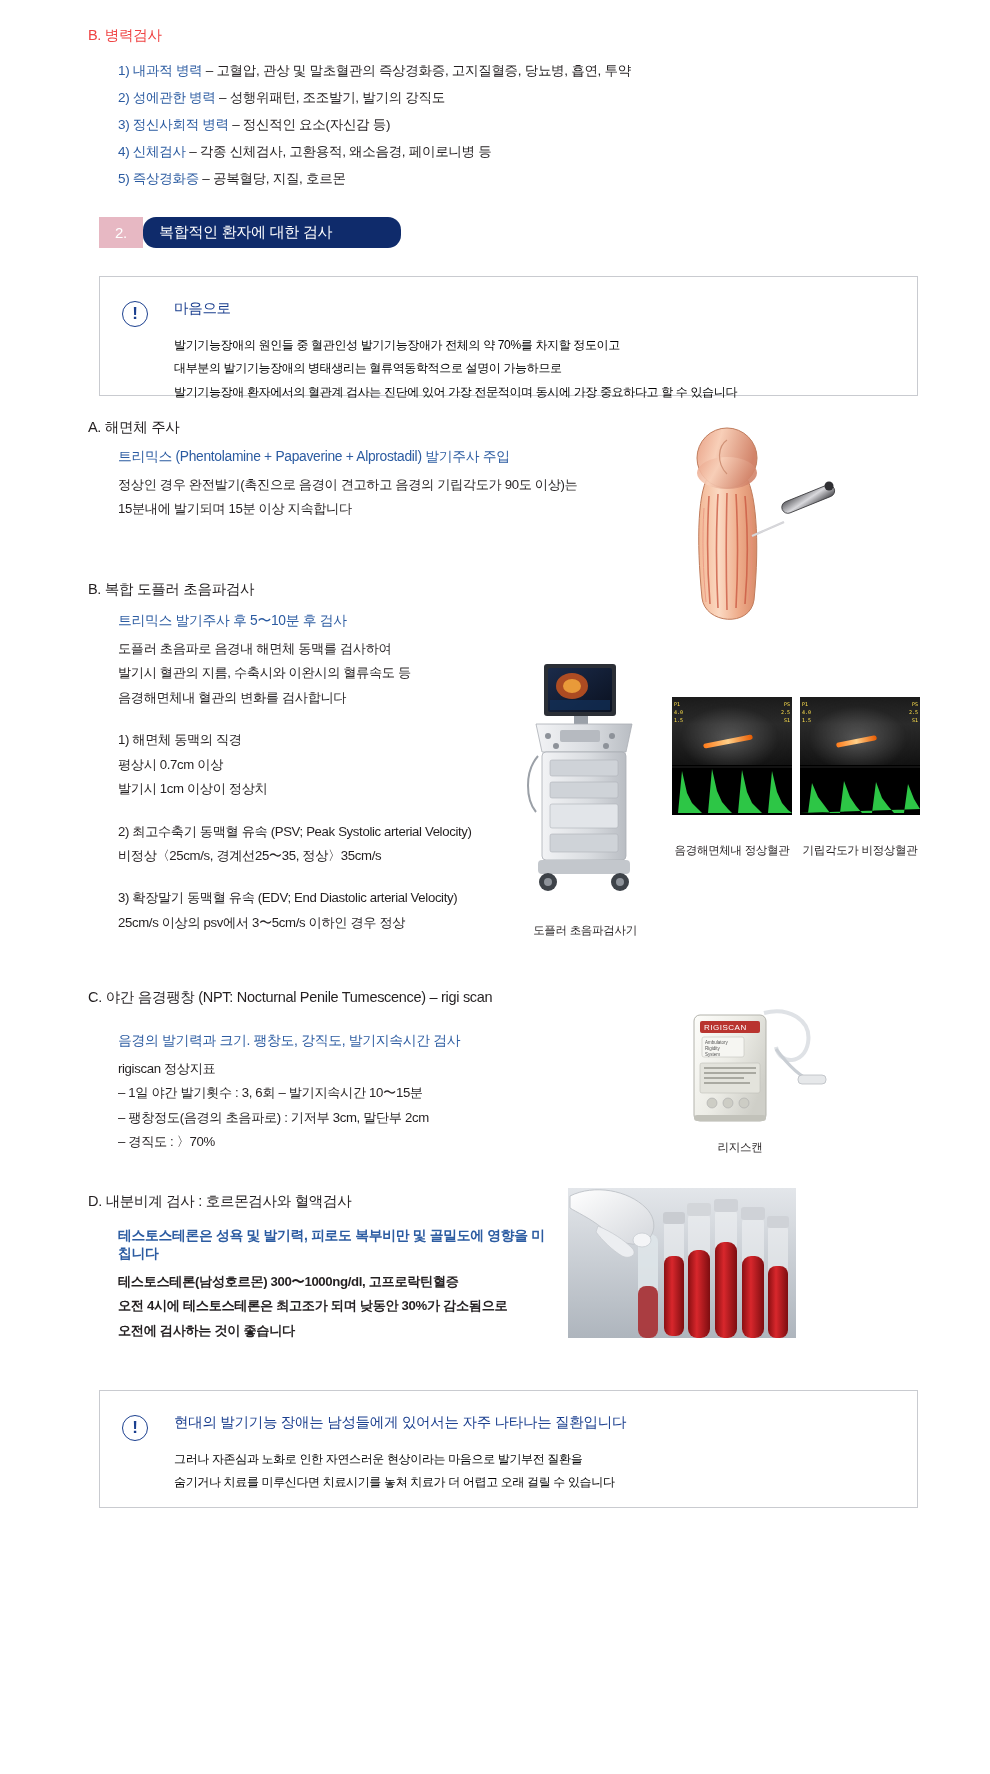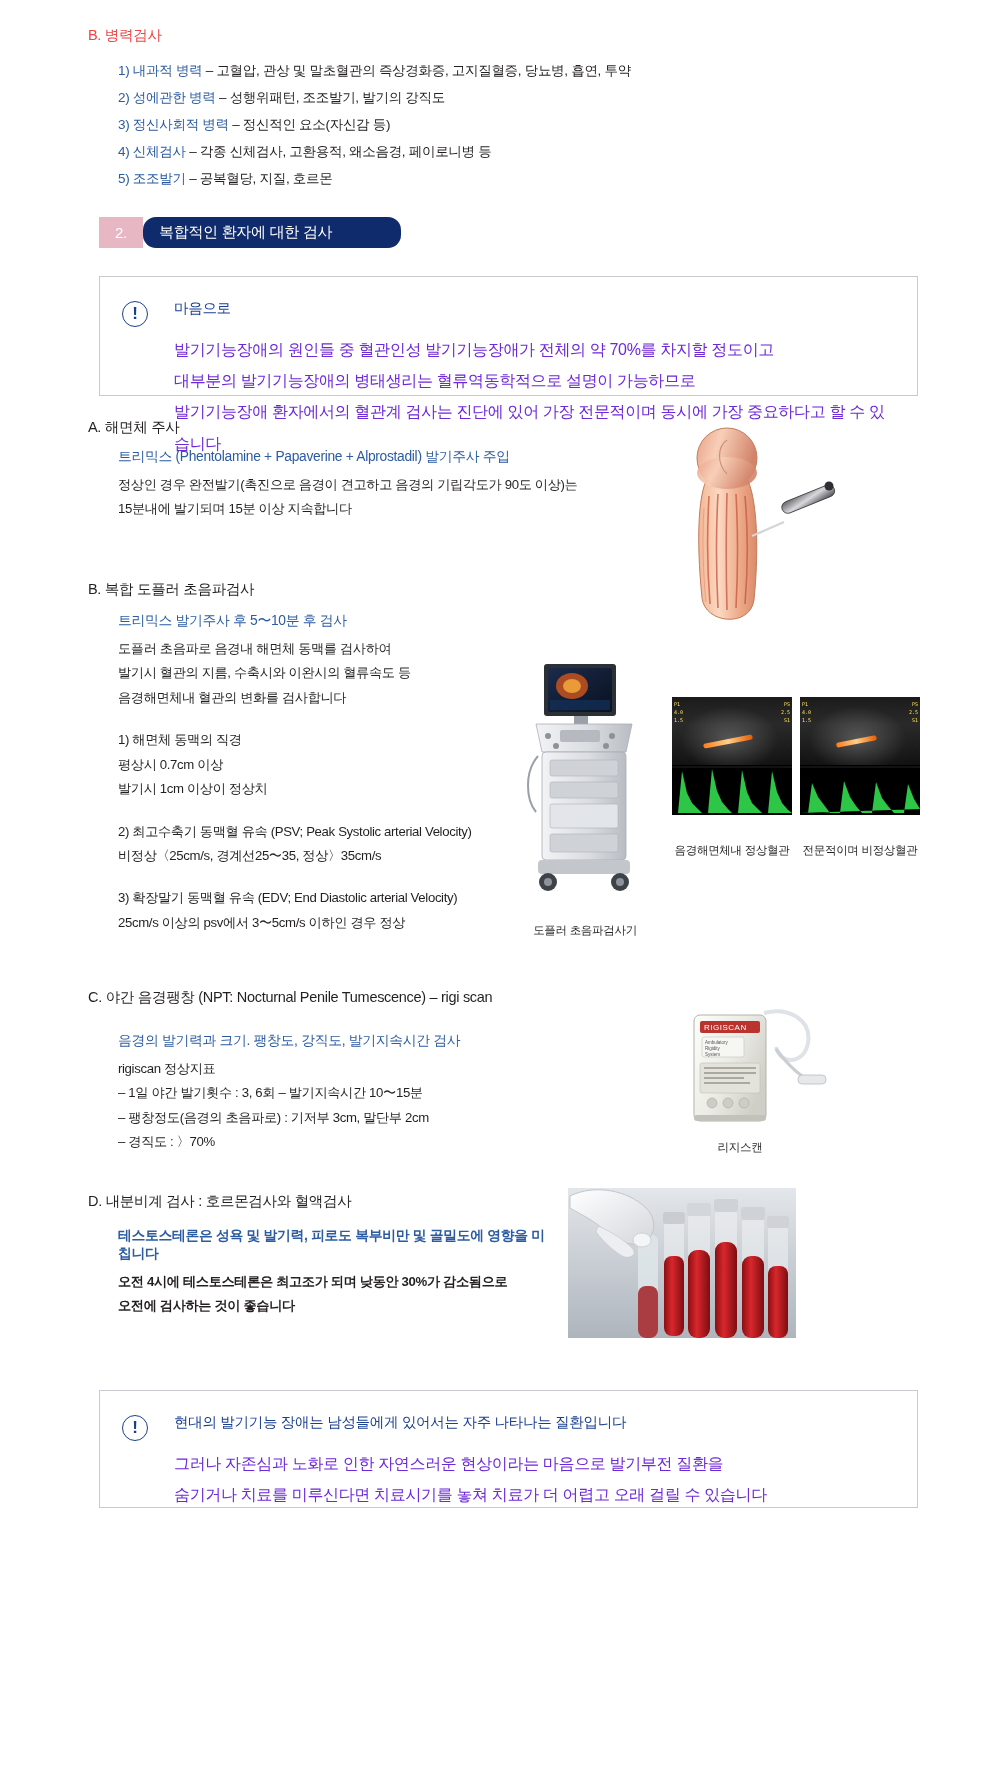--- a/index.html
+++ b/index.html
@@ -80,22 +80,22 @@
     margin-top: 2px;
   }
   .notice .body { margin-left: 26px; }
   .notice .n-title {
     color: #1b3f8f;
     font-size: 14.5px;
     margin-bottom: 16px;
     letter-spacing: -0.3px;
   }
   .notice .n-line {
-    font-size: 16px;
-    color: #6d28d9;
+    font-size: 12px;
+    color: #000000;
     line-height: 1.95;
     letter-spacing: -0.35px;
   }
 
   
   .blk-title { font-size: 14.5px; color: #231f20; letter-spacing: -0.3px; }
   .blue-head {
     color: #2b5ba1;
     font-size: 13.8px;
     letter-spacing: -0.3px;
@@ -190,21 +190,21 @@
       <span class="head">정신사회적 병력</span>
       <span>– 정신적인 요소(자신감 등)</span>
     </li>
     <li>
       <span class="num">4)</span>
       <span class="head">신체검사</span>
       <span>– 각종 신체검사, 고환용적, 왜소음경, 페이로니병 등</span>
     </li>
     <li>
       <span class="num">5)</span>
-      <span class="head">조조발기</span>
+      <span class="head">즉상경화증</span>
       <span>– 공복혈당, 지질, 호르몬</span>
     </li>
   </ul>
 
   <div class="banner abs" style="left:99px; top:217px;">
     <div class="num-box">2.</div>
     <div class="title-box">복합적인 환자에 대한 검사</div>
   </div>
 
   <div class="notice abs" style="left:99px; top:276px; width:819px; height:120px;">
@@ -367,21 +367,21 @@
         <path d="M0 116 L8 116 L12 86 L18 100 L24 108 L30 116
                  L40 116 L44 84 L50 100 L56 109 L62 116
                  L72 116 L76 85 L82 101 L88 109 L94 116
                  L104 116 L108 87 L114 102 L120 112 Z" fill="#2fd14a" opacity="0.95"></path>
         <line x1="0" y1="70" x2="120" y2="70" stroke="#3c3c3c" stroke-width="0.6"></line>
       </svg>
     </div>
   </div>
   <div class="abs" style="left:672px; top:843px; display:flex; gap:8px;">
     <div class="cap" style="width:120px;">음경해면체내 정상혈관</div>
-    <div class="cap" style="width:120px;">전문적이며 비정상혈관</div>
+    <div class="cap" style="width:120px;">기립각도가 비정상혈관</div>
   </div>
 
   <div class="abs" style="left:88px; top:988px;">
     <div class="blk-title">C. 야간 음경팽창 (NPT: Nocturnal Penile Tumescence) – rigi scan</div>
   </div>
   <div class="abs" style="left:118px; top:1032px; width:520px;">
     <div class="blue-head">음경의 발기력과 크기. 팽창도, 강직도, 발기지속시간 검사</div>
     <div class="txt">rigiscan 정상지표</div>
     <div class="txt">– 1일 야간 발기횟수 : 3, 6회 – 발기지속시간 10〜15분</div>
     <div class="txt">– 팽창정도(음경의 초음파로) : 기저부 3cm, 말단부 2cm</div>
@@ -422,20 +422,21 @@
       <rect x="14" y="112" width="72" height="6" rx="3" fill="#c2c2ba"></rect>
     </svg>
   </div>
   <div class="cap abs" style="left:660px; top:1140px; width:160px;">리지스캔</div>
 
   <div class="abs" style="left:88px; top:1192px;">
     <div class="blk-title">D. 내분비계 검사 : 호르몬검사와 혈액검사</div>
   </div>
   <div class="abs" style="left:118px; top:1227px; width:440px;font-weight:bold;">
     <div class="blue-head">테스토스테론은 성욕 및 발기력, 피로도 복부비만 및 골밀도에 영향을 미칩니다</div>
+    <div class="txt">테스토스테론(남성호르몬) 300〜1000ng/dl, 고프로락틴혈증</div>
     <div class="txt">오전 4시에 테스토스테론은 최고조가 되며 낮동안 30%가 감소됨으로</div>
     <div class="txt">오전에 검사하는 것이 좋습니다</div>
   </div>
 
   <div class="abs tubes" style="left:568px; top:1188px;">
     <svg width="228" height="150" viewBox="0 0 228 150" xmlns="http://www.w3.org/2000/svg">
       <defs>
         <linearGradient id="bg2" x1="0" y1="0" x2="0" y2="1">
           <stop offset="0%" stop-color="#e3e6ea"></stop>
           <stop offset="100%" stop-color="#aeb5bd"></stop>

